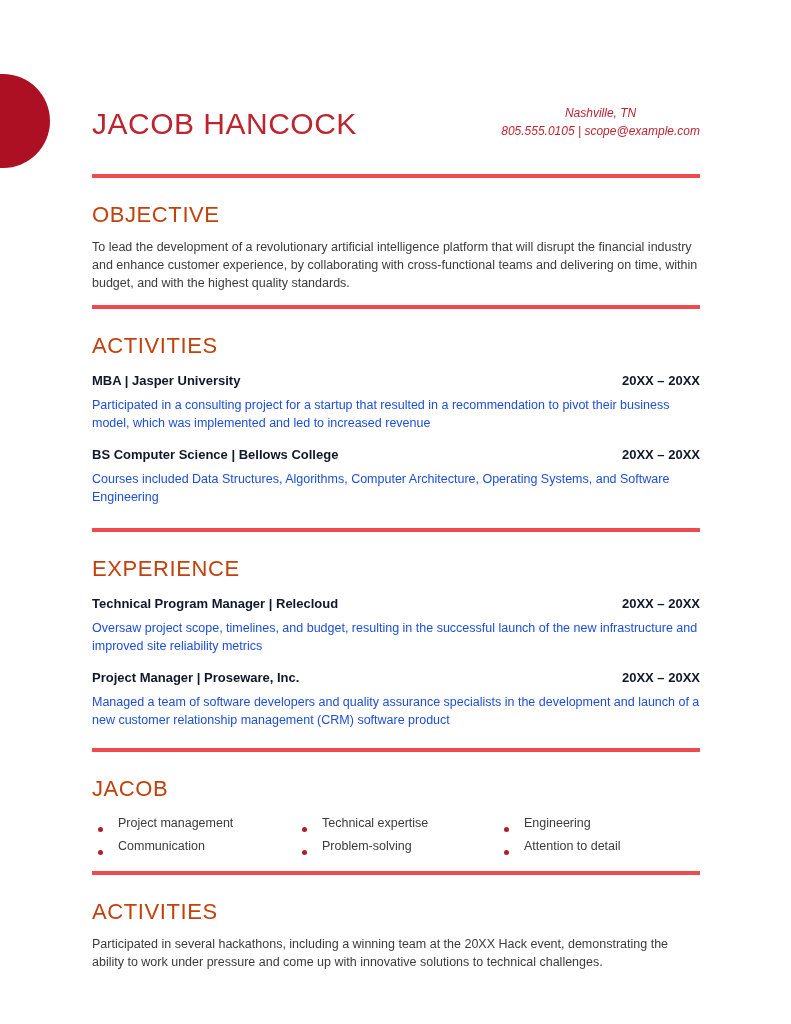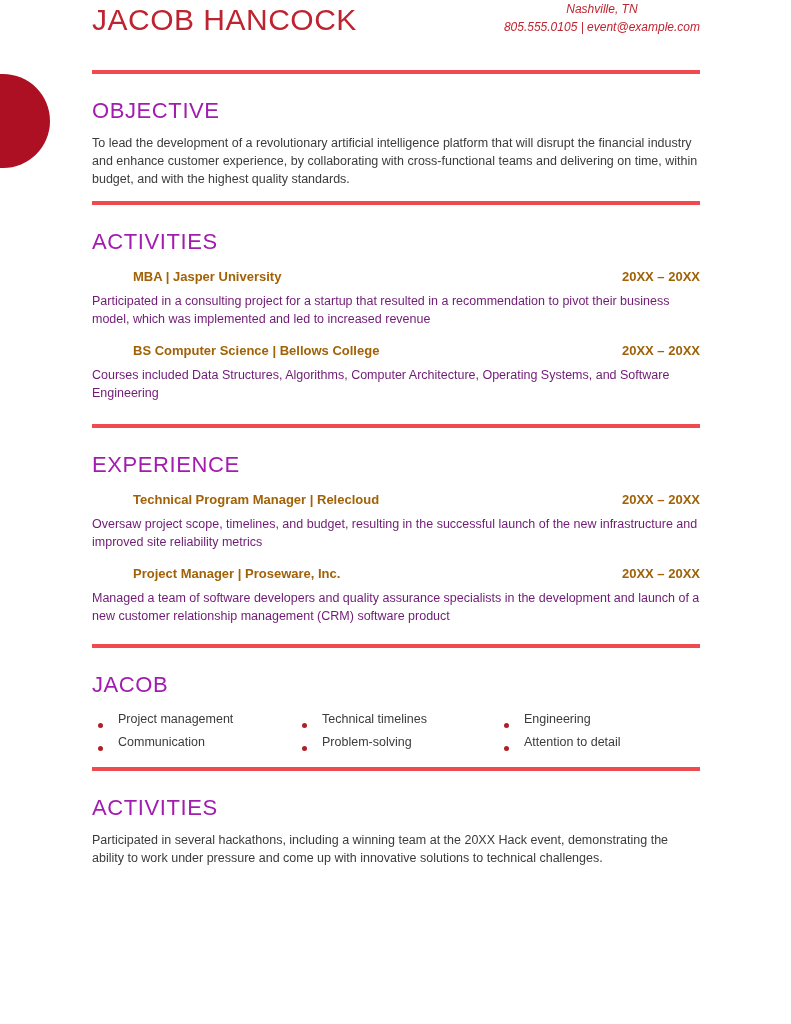--- a/index.html
+++ b/index.html
@@ -23,20 +23,21 @@
   }
   .content {
     position: relative;
     margin-left: 92px;
     width: 608px;
   }
   .header {
     display: flex;
     justify-content: space-between;
     align-items: flex-end;
+    padding-top: 104px;
   }
   .name {
     font-size: 30px;
     letter-spacing: 0.5px;
     color: #be2430;
     line-height: 1.1;
     font-weight: 400;
   }
   .contact {
     text-align: center;
@@ -52,45 +53,44 @@
   }
   .d1 { margin-top: 34px; }
   .d2 { margin-top: 13px; }
   .d3 { margin-top: 22px; }
   .d4 { margin-top: 19px; }
   .d5 { margin-top: 16px; }
   .section-title {
     margin-top: 25px;
     font-size: 22px;
     letter-spacing: 0.6px;
-    color: #a21caf;
+    color: #c2410c;
     font-weight: 400;
     line-height: 24px;
   }
   .para {
     margin-top: 11px;
     font-size: 12.5px;
     line-height: 18px;
     color: #3b3b3b;
   }
   .entry { margin-top: 15px; }
   .entry-head {
     display: flex;
     justify-content: space-between;
     font-size: 13px;
     font-weight: 700;
-    color: #a16207;
+    color: #0f172a;
     line-height: 16px;
-    margin-left: 41px;
   }
   .entry-desc {
     margin-top: 7px;
     font-size: 12.5px;
     line-height: 18px;
-    color: #701a75;
+    color: #1d4ed8;
   }
   .skills-grid {
     margin-top: 13px;
     display: grid;
     grid-template-columns: 204px 202px auto;
     row-gap: 5px;
   }
   .skill-item {
     display: flex;
     align-items: flex-end;
@@ -111,21 +111,21 @@
 <body>
 
 <div class="corner-circle"></div>
 
 <div class="content">
 
   <div class="header">
     <div class="name">JACOB HANCOCK</div>
     <div class="contact">
       <div>Nashville, TN</div>
-      <div>805.555.0105 | event@example.com</div>
+      <div>805.555.0105 | scope@example.com</div>
     </div>
   </div>
 
   <div class="divider d1"></div>
 
   <div>
     <div class="section-title">OBJECTIVE</div>
     <div class="para">To lead the development of a revolutionary artificial intelligence platform that will disrupt the financial industry and enhance customer experience, by collaborating with cross-functional teams and delivering on time, within budget, and with the highest quality standards.</div>
   </div>
 
@@ -177,21 +177,21 @@
 
   <div>
     <div class="section-title">JACOB</div>
     <div class="skills-grid">
       <div class="skill-item">
         <span class="skill-dot"></span>
         <span>Project management</span>
       </div>
       <div class="skill-item">
         <span class="skill-dot"></span>
-        <span>Technical timelines</span>
+        <span>Technical expertise</span>
       </div>
       <div class="skill-item">
         <span class="skill-dot"></span>
         <span>Engineering</span>
       </div>
       <div class="skill-item">
         <span class="skill-dot"></span>
         <span>Communication</span>
       </div>
       <div class="skill-item">

